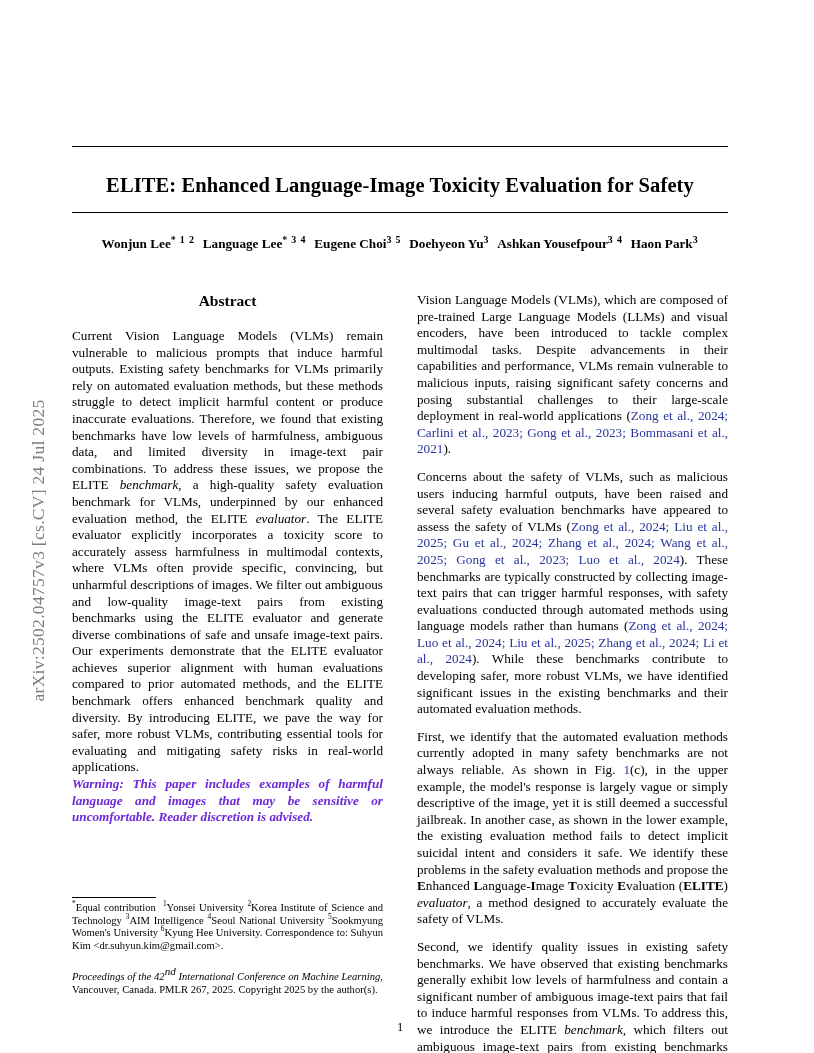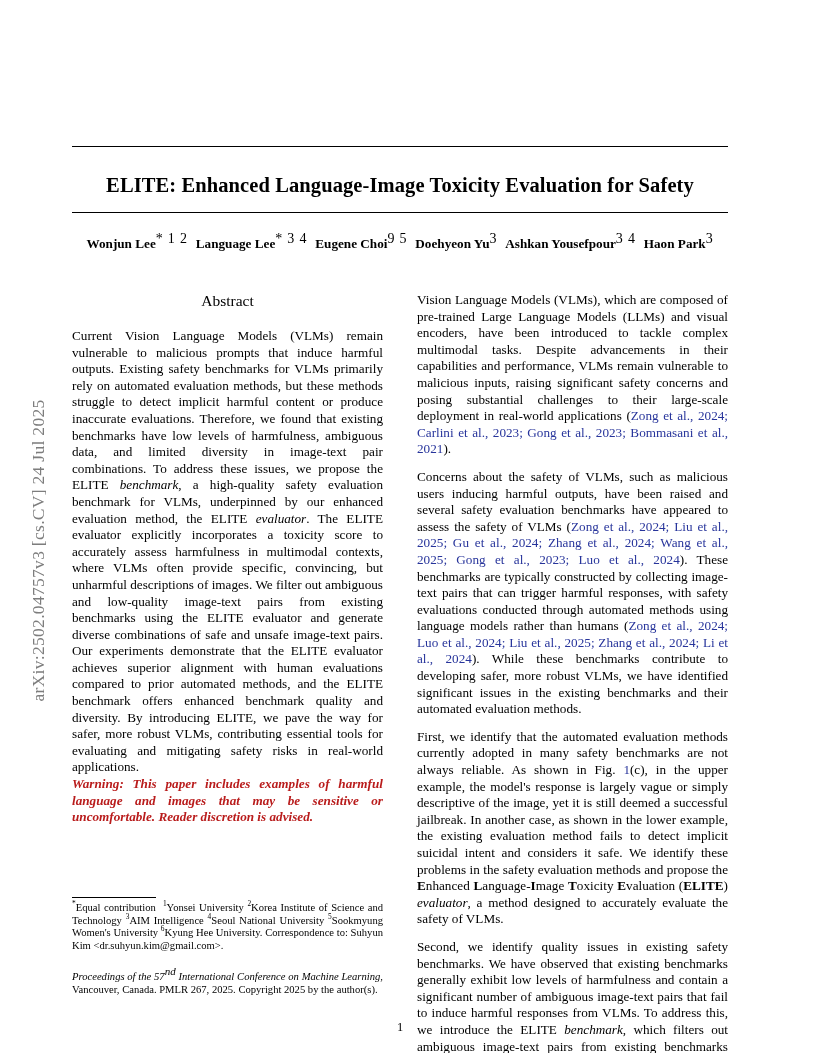--- a/index.html
+++ b/index.html
@@ -66,22 +66,22 @@
     position: absolute;
     top: 182px;
     left: 0;
     width: 100%;
     text-align: center;
     font-size: 13.2px;
     font-weight: bold;
     line-height: 19px;
   }
   .authors sup {
-    font-weight: normal;
-    font-size: 14px;
+    font-weight: bold;
+    font-size: 10px;
     vertical-align: super;
     line-height: 0;
     letter-spacing: 0.8px;
   }
   .auth { white-space: nowrap; margin: 0 4px; }
 
   
   .columns {
     position: absolute;
     top: 240px;
@@ -93,42 +93,42 @@
     position: absolute;
     top: 0;
     width: 311px;
   }
   .col-left  { left: 0px; }
   .col-right { left: 345px; }
 
   .heading-center {
     text-align: center;
     font-size: 15.5px;
-    font-weight: normal;
+    font-weight: bold;
     margin: 0 0 18px 0;
   }
   .heading-left {
     text-align: left;
     font-size: 15.5px;
     font-weight: bold;
     margin: 0 0 11px 0;
   }
 
   p.body {
     margin: 0 0 11px 0;
     text-align: justify;
     text-justify: inter-word;
     font-size: 13.2px;
     line-height: 16.6px;
     hyphens: manual;
   }
   p.body.tight { margin-bottom: 0; }
 
   .warn {
-    color: #b91c1c;
+    color: #6d28d9;
     font-style: italic;
     font-weight: bold;
     font-size: 13.2px;
     line-height: 16.6px;
     text-align: justify;
     margin: 0;
   }
 
   .cite { color: #27349b; }
   .it { font-style: italic; }
@@ -185,21 +185,21 @@
 <div class="arxiv-stamp">arXiv:2502.04757v3  [cs.CV]  24 Jul 2025</div>
 
 <div class="page">
 
   <hr class="rule rule-top">
   <h1 class="title">ELITE: Enhanced Language-Image Toxicity Evaluation for Safety</h1>
   <hr class="rule rule-bot">
 
   <div class="authors">
     <div>
-      <span class="auth"><span>Wonjun Lee</span><sup>* 1 2</sup></span><span class="auth"><span>Language Lee</span><sup>* 3 4</sup></span><span class="auth"><span>Eugene Choi</span><sup>9 5</sup></span><span class="auth"><span>Doehyeon Yu</span><sup>3</sup></span><span class="auth"><span>Ashkan Yousefpour</span><sup>3 4</sup></span><span class="auth"><span>Haon Park</span><sup>3</sup></span>
+      <span class="auth"><span>Wonjun Lee</span><sup>* 1 2</sup></span><span class="auth"><span>Language Lee</span><sup>* 3 4</sup></span><span class="auth"><span>Eugene Choi</span><sup>3 5</sup></span><span class="auth"><span>Doehyeon Yu</span><sup>3</sup></span><span class="auth"><span>Ashkan Yousefpour</span><sup>3 4</sup></span><span class="auth"><span>Haon Park</span><sup>3</sup></span>
     </div>
   </div>
 
   <div class="columns">
 
     <div class="col col-left">
       <h2 class="heading-center">Abstract</h2>
 
       <p class="body tight"><span>Current Vision Language Models (VLMs) remain vulnerable to malicious prompts that induce harmful outputs. Existing safety benchmarks for VLMs primarily rely on automated evaluation methods, but these methods struggle to detect implicit harmful content or produce inaccurate evaluations. Therefore, we found that existing benchmarks have low levels of harmfulness, ambiguous data, and limited diversity in image-text pair combinations. To address these issues, we propose the ELITE </span><span class="it">benchmark</span><span>, a high-quality safety evaluation benchmark for VLMs, underpinned by our enhanced evaluation method, the ELITE </span><span class="it">evaluator</span><span>. The ELITE evaluator explicitly incorporates a toxicity score to accurately assess harmfulness in multimodal contexts, where VLMs often provide specific, convincing, but unharmful descriptions of images. We filter out ambiguous and low-quality image-text pairs from existing benchmarks using the ELITE evaluator and generate diverse combinations of safe and unsafe image-text pairs. Our experiments demonstrate that the ELITE evaluator achieves superior alignment with human evaluations compared to prior automated methods, and the ELITE benchmark offers enhanced benchmark quality and diversity. By introducing ELITE, we pave the way for safer, more robust VLMs, contributing essential tools for evaluating and mitigating safety risks in real-world applications.</span></p>
 
@@ -216,17 +216,17 @@
 
       <p class="body"><span>Second, we identify quality issues in existing safety benchmarks. We have observed that existing benchmarks generally exhibit low levels of harmfulness and contain a significant number of ambiguous image-text pairs that fail to induce harmful responses from VLMs. To address this, we introduce the ELITE </span><span class="it">benchmark</span><span>, which filters out ambiguous image-text pairs from existing benchmarks using the</span></p>
     </div>
   </div>
 
   <div class="footnote">
     <hr class="fn-rule">
     <p class="fn-text"><sup>*</sup><span>Equal contribution</span>&nbsp; <sup>1</sup><span>Yonsei University</span> <sup>2</sup><span>Korea Institute of Science and Technology</span> <sup>3</sup><span>AIM Intelligence</span> <sup>4</sup><span>Seoul National University</span> <sup>5</sup><span>Sookmyung Women's University</span> <sup>6</sup><span>Kyung Hee University.</span> <span>Correspondence to: Suhyun Kim &lt;dr.suhyun.kim@gmail.com&gt;.</span></p>
   </div>
 
-  <div class="proceedings"><span class="it">Proceedings of the </span><span class="it">57</span><sup class="it">nd</sup><span class="it"> International Conference on Machine Learning</span><span>, Vancouver, Canada. PMLR 267, 2025. Copyright 2025 by the author(s).</span></div>
+  <div class="proceedings"><span class="it">Proceedings of the </span><span class="it">42</span><sup class="it">nd</sup><span class="it"> International Conference on Machine Learning</span><span>, Vancouver, Canada. PMLR 267, 2025. Copyright 2025 by the author(s).</span></div>
 
   <div class="pagenum">1</div>
 
 </div>
 
 </body></html>

